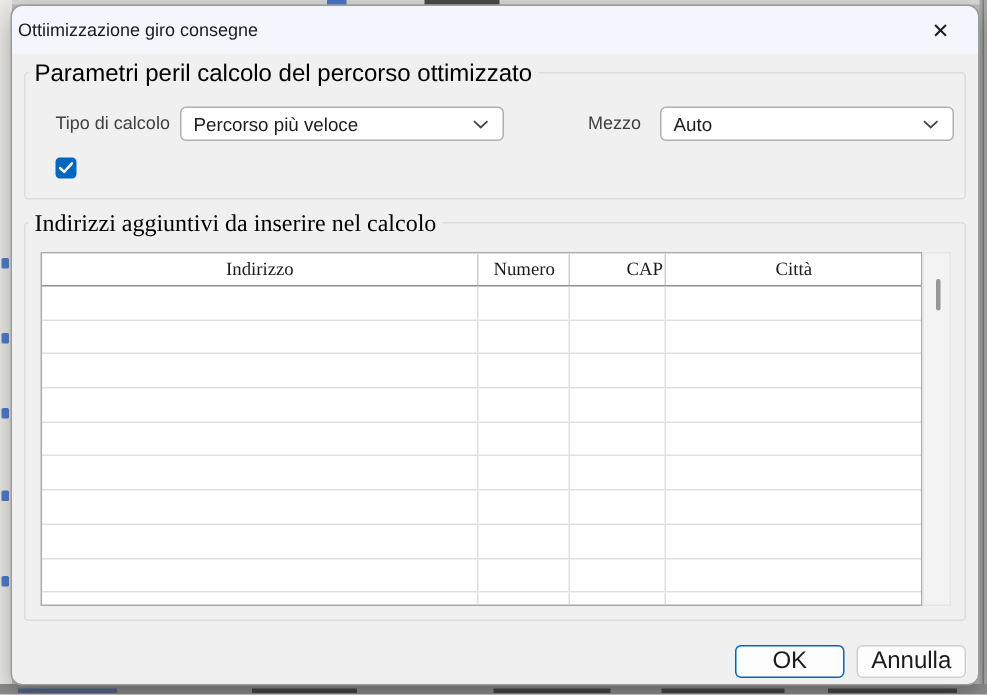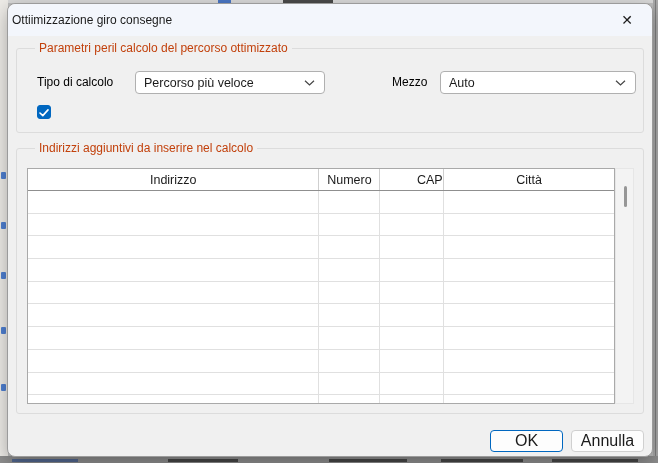--- a/index.html
+++ b/index.html
@@ -34,26 +34,26 @@
   .close-btn{
     position:absolute;right:6px;top:0;width:38px;height:32px;
     display:flex;align-items:center;justify-content:center;cursor:default;
   }
   .close-btn span{font-size:14px;color:#1b1b1b;line-height:1;}
   
   .groupbox{
     position:absolute;border:1px solid #dcdcdc;border-radius:3px;box-sizing:border-box;
   }
   .gb1{left:8px;top:44px;width:628px;height:85px;}
-  .gb2{left:8px;top:144px;width:628px;height:266px;}
+  .gb2{left:8px;top:144px;width:628px;height:266px;font-family:Liberation Serif, serif;}
   .gb-label{
-    position:absolute;top:-8px;left:18px;background:#f0f0f0;
-    padding:0 4px;font-size:12px;color:#c2410c;white-space:nowrap;
-  }
-  .fld-label{position:absolute;font-size:12px;color:#000000;line-height:14px;}
+    position:absolute;top:-8px;left:2px;background:#f0f0f0;
+    padding:0 4px;font-size:16px;color:#000000;white-space:nowrap;
+  }
+  .fld-label{position:absolute;font-size:12px;color:#404040;line-height:14px;}
   
   .combo{
     position:absolute;height:23px;background:#ffffff;
     border:1px solid #b0b0b0;border-radius:4px;box-sizing:border-box;
     display:flex;align-items:center;justify-content:space-between;
     padding:0 9px 0 8px;font-size:12.5px;color:#1b1b1b;
   }
   .combo .chev{display:flex;align-items:center;}
   
   .checkrow{position:absolute;display:flex;align-items:center;gap:6px;}
@@ -125,21 +125,21 @@
     <div class="close-btn">
       <span>✕</span>
     </div>
   </div>
 
   <div class="groupbox gb1">
     <span class="gb-label">Parametri peril calcolo del percorso ottimizzato</span>
 
     <span class="fld-label" style="left:20px;top:26px">Tipo di calcolo</span>
 
-    <div class="combo" style="left:118px;top:22px;width:190px">
+    <div class="combo" style="left:103px;top:22px;width:216px">
       <span>Percorso più veloce</span>
       <span class="chev">
         <svg width="11" height="6" viewBox="0 0 11 6">
             <path d="M1 0.8 L5.5 5 L10 0.8" fill="none" stroke="#454545" stroke-width="1.2"></path>
           </svg>
       </span>
     </div>
 
     <span class="fld-label" style="left:375px;top:26px">Mezzo</span>
 

